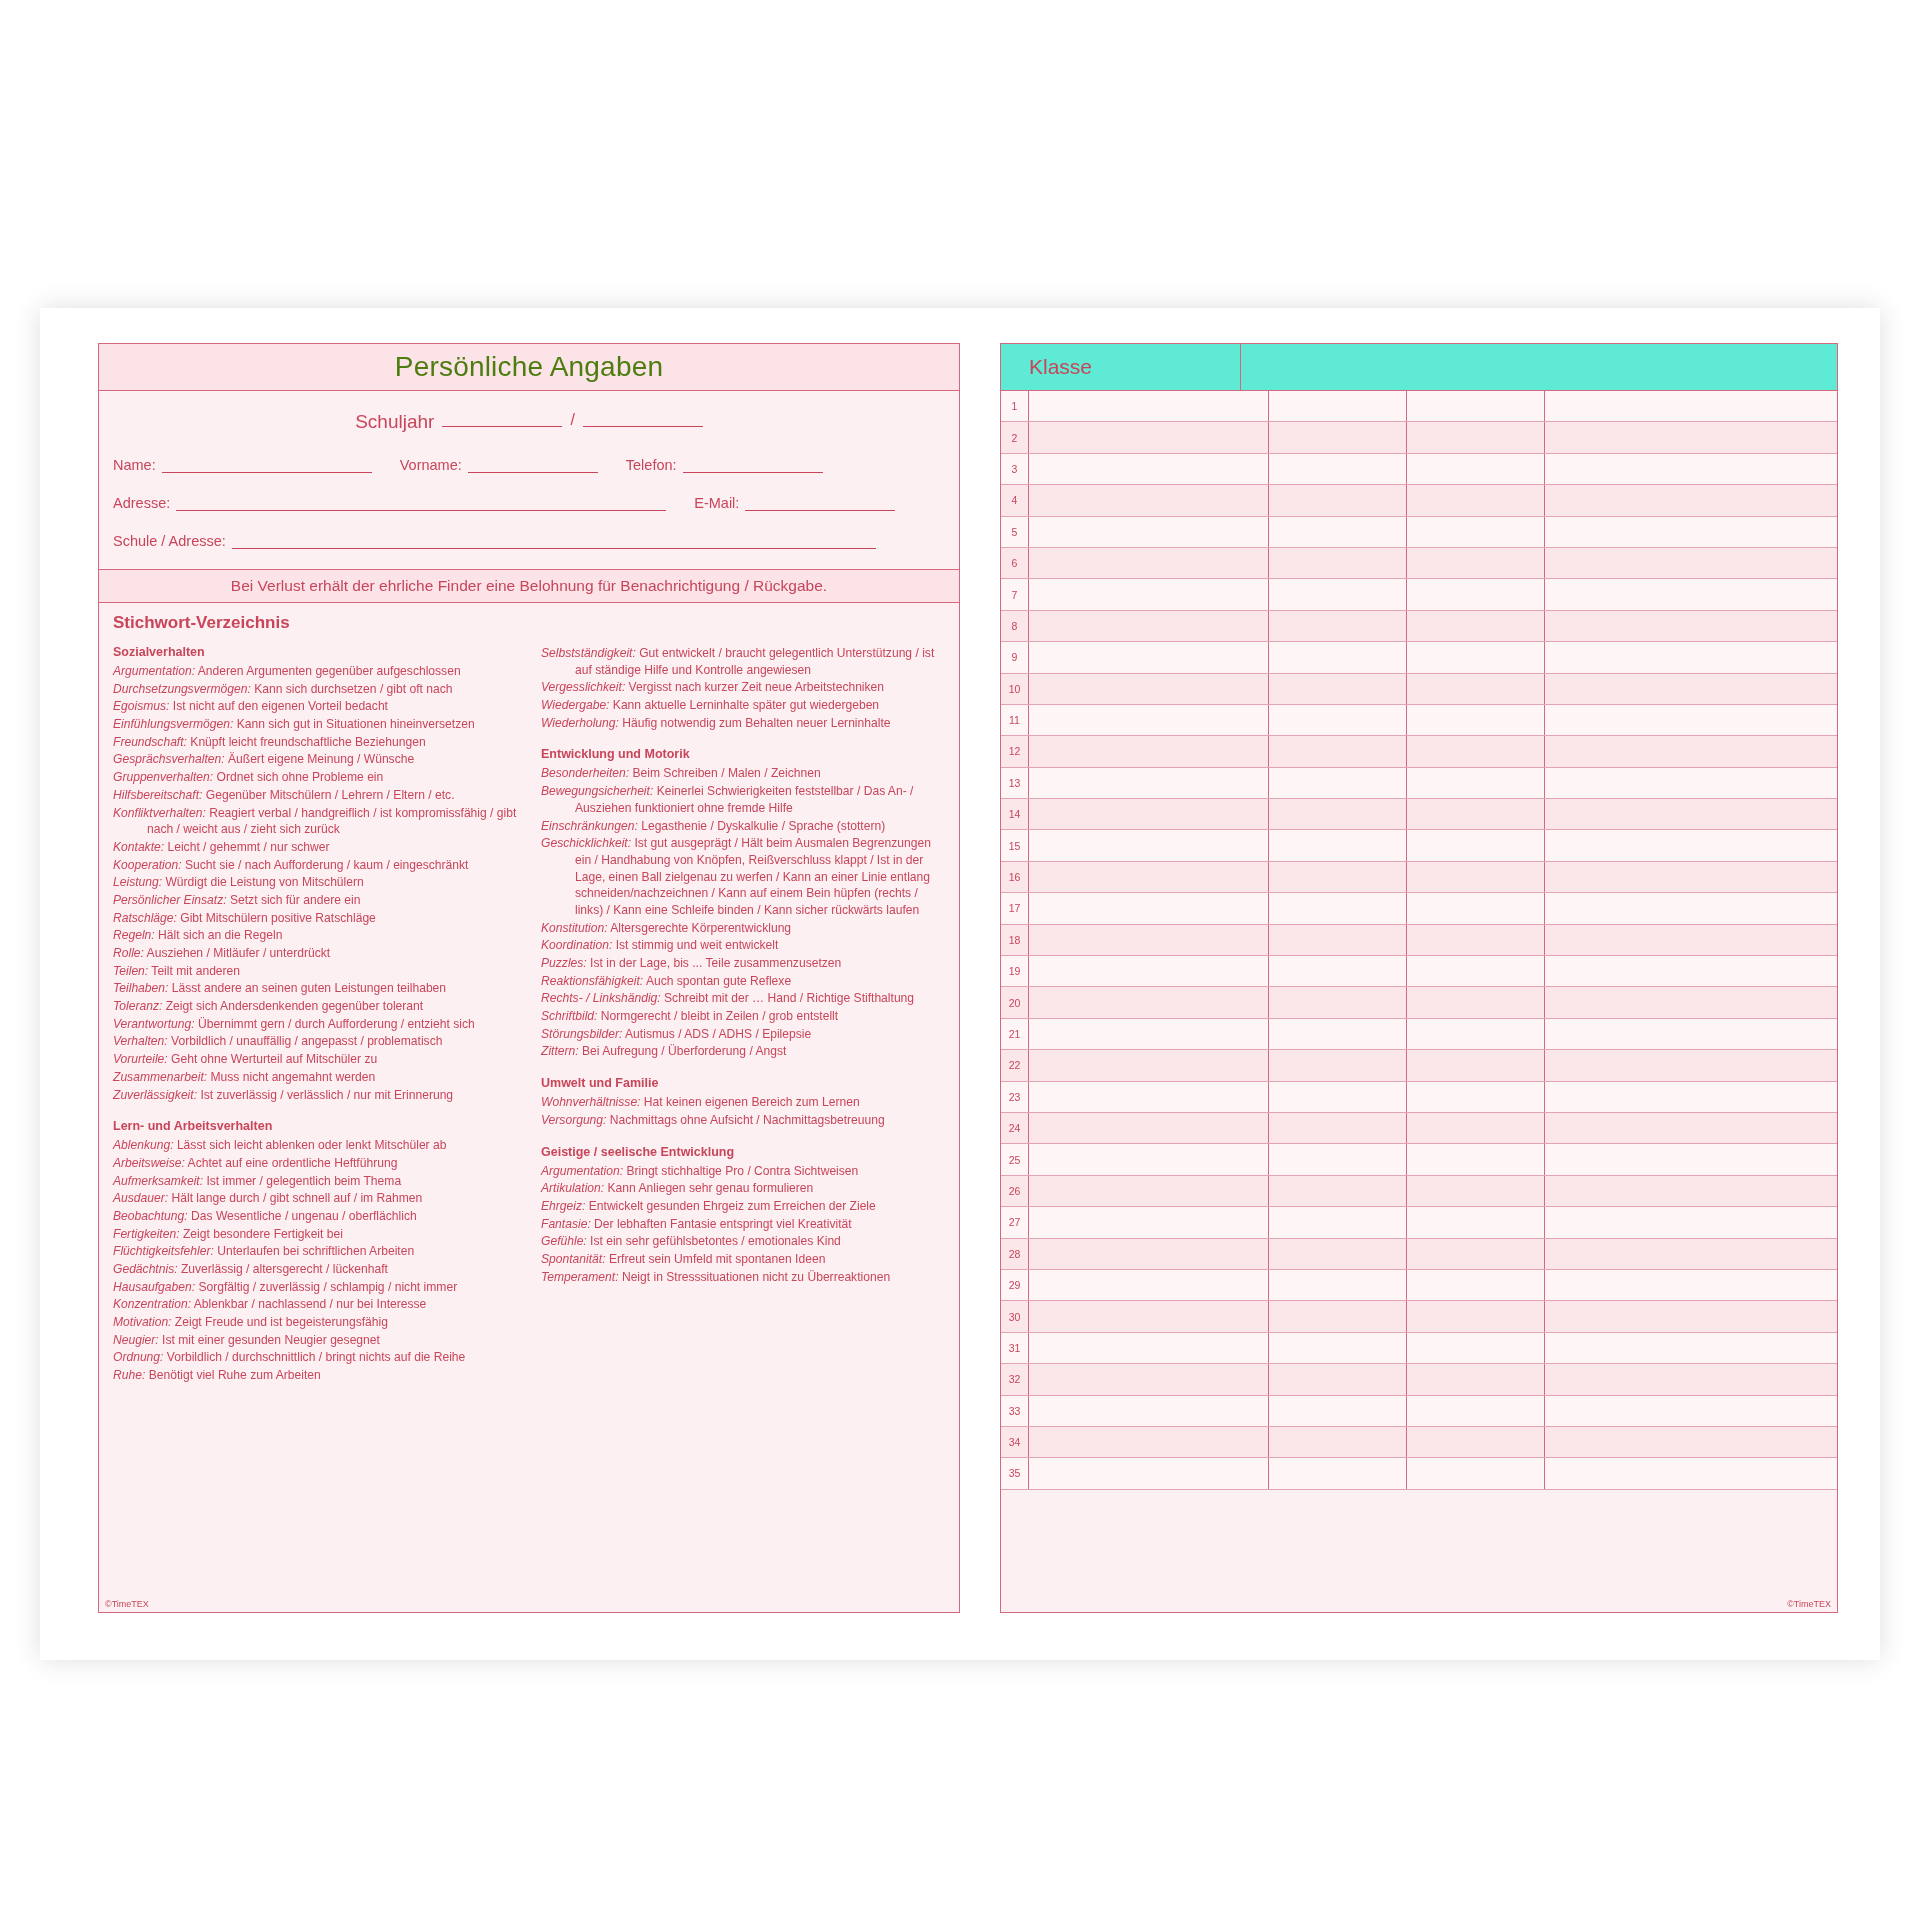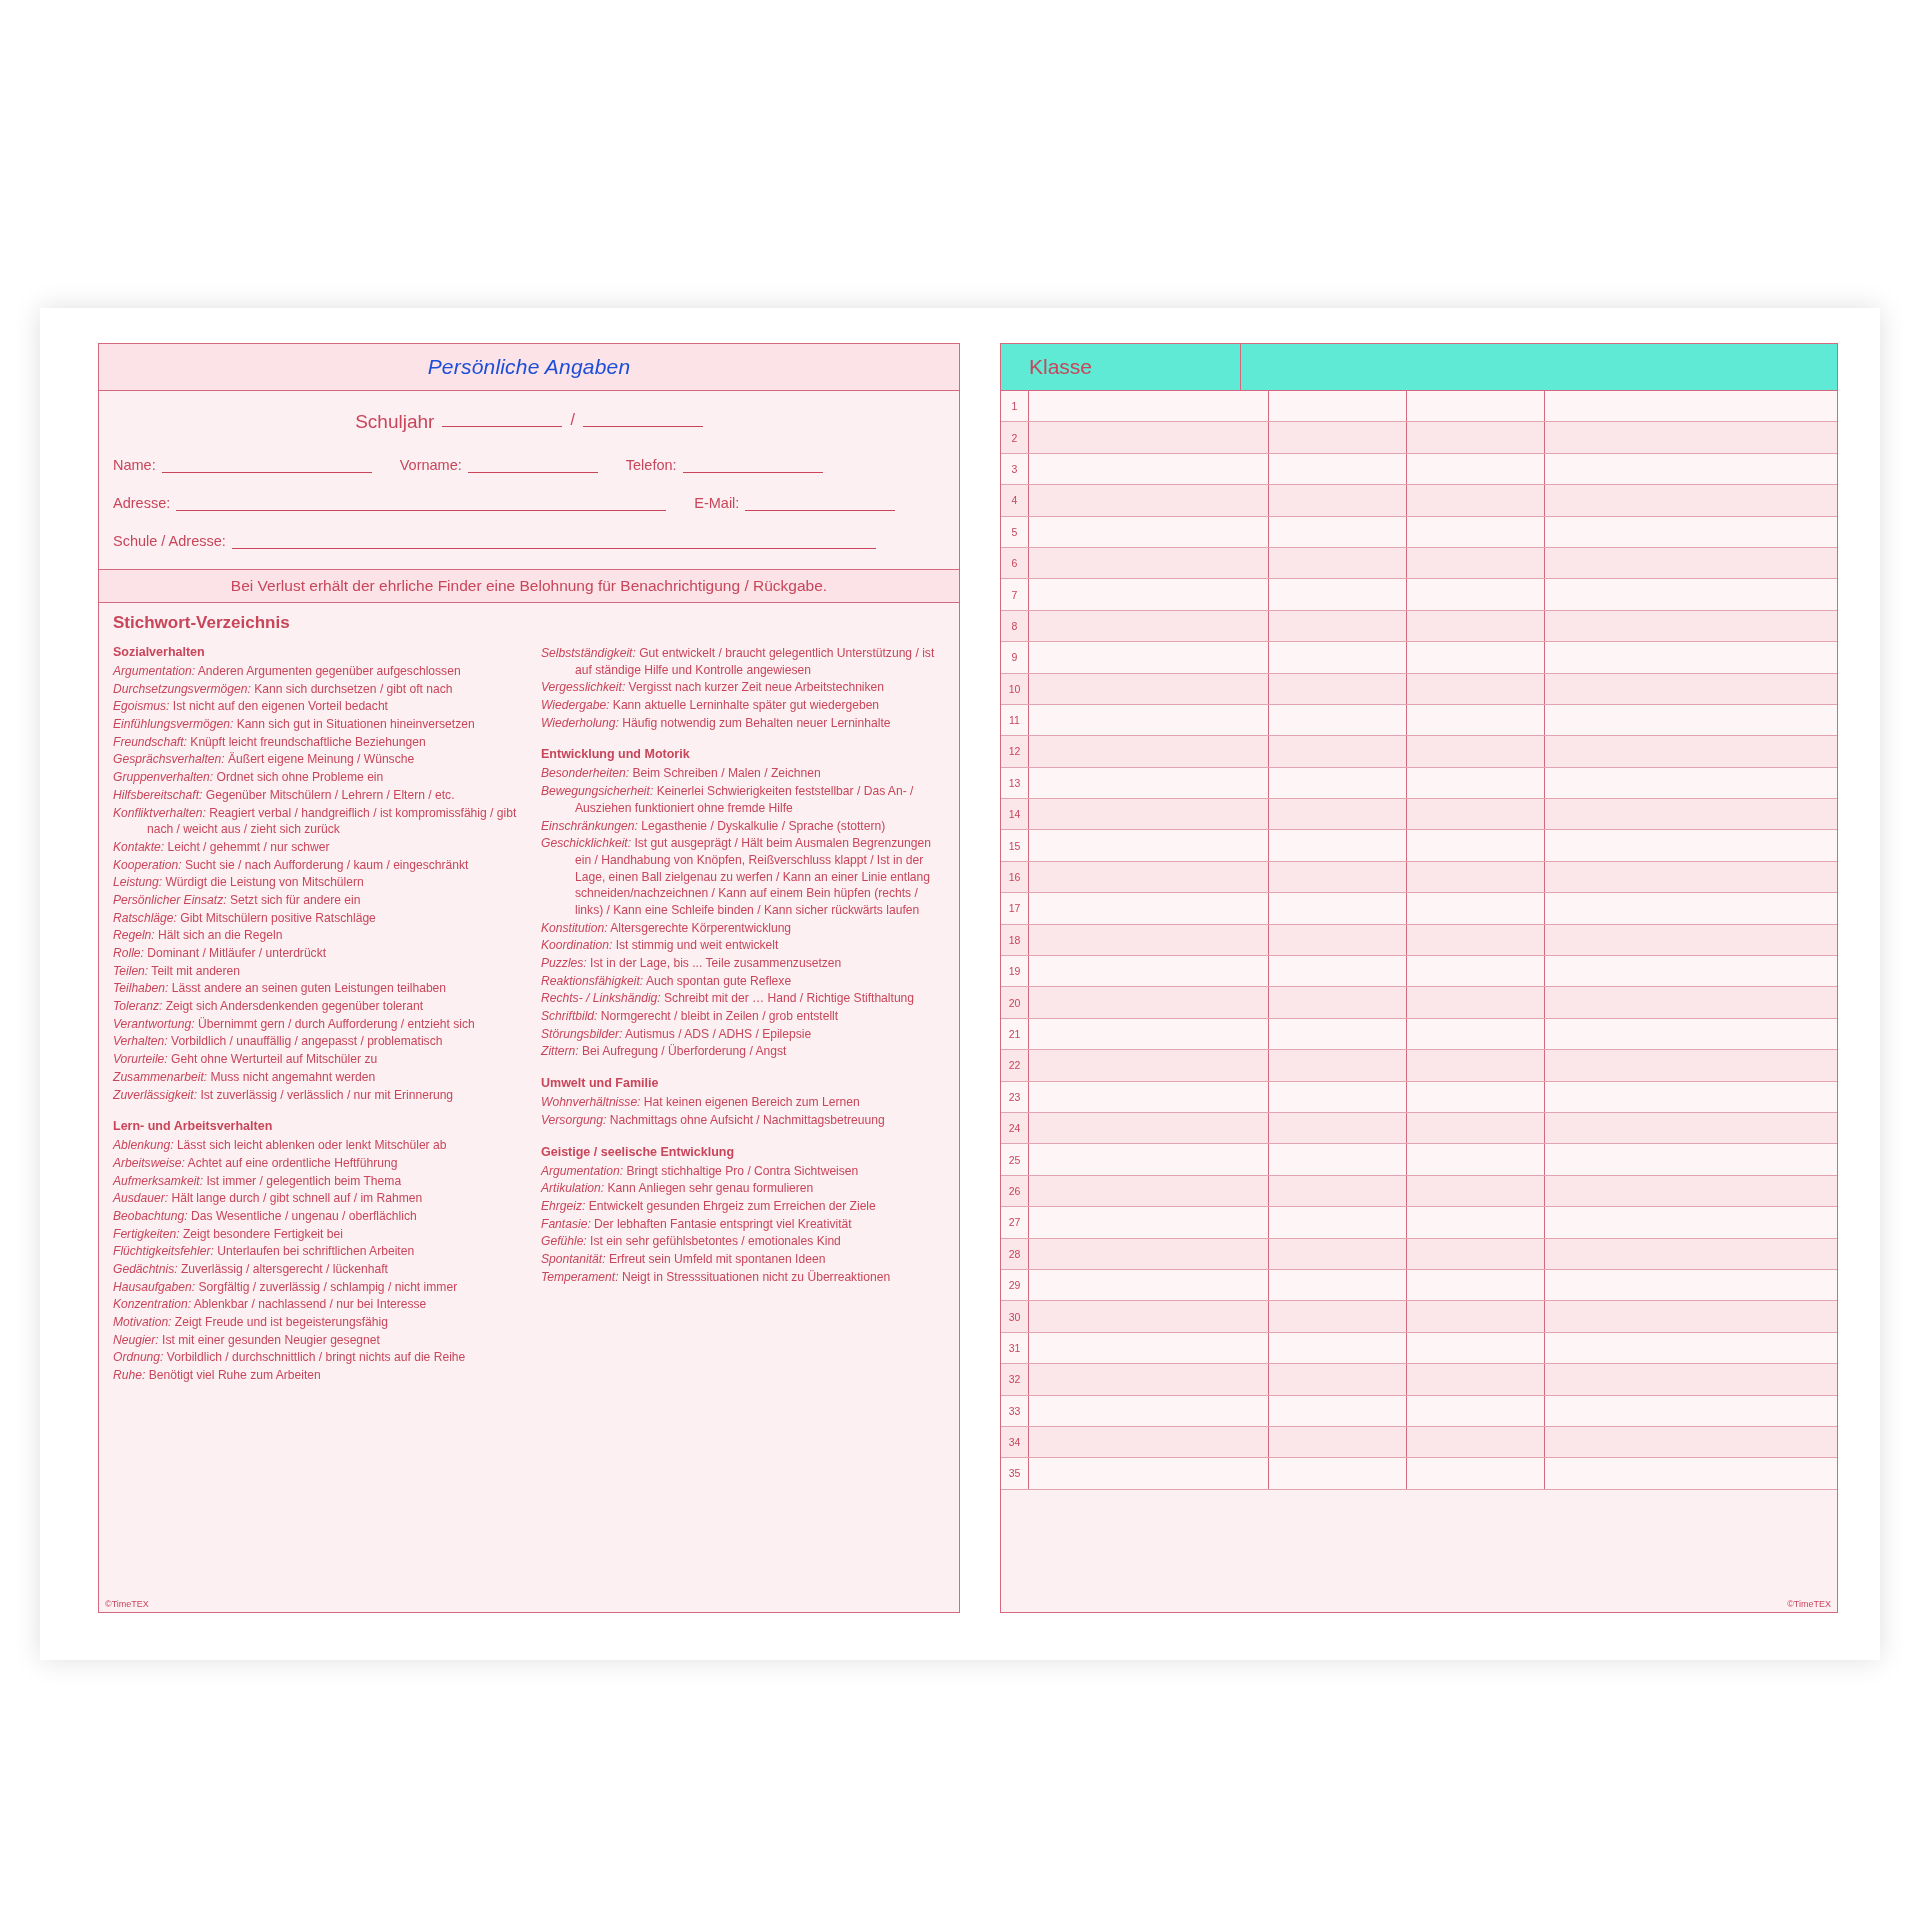--- a/index.html
+++ b/index.html
@@ -24,23 +24,22 @@
     width:862px;height:1270px;
     border:1.5px solid #d4687c;
     background:#fdf0f2;
     box-sizing:border-box;
   }
   .hdr-title{
     height:46px;
     background:#fbe3e7;
     border-bottom:1.5px solid #d4687c;
     display:flex;align-items:center;justify-content:center;
-    font-size:21px;color:#1d4ed8;
+    font-size:28px;color:#4d7c0f;
     letter-spacing:.2px;
-    font-style:italic;
   }
   .personal{
     background:#fdf0f2;
     padding:10px 14px 6px 14px;
   }
   .schuljahr-row{
     display:flex;align-items:flex-start;justify-content:center;
     gap:8px;margin:10px 0 24px 0;
   }
   .schuljahr-label{font-size:19px;}
@@ -217,21 +216,21 @@
             <div class="entry"><span class="t">Gesprächsverhalten:</span><span> Äußert eigene Meinung / Wünsche</span></div>
             <div class="entry"><span class="t">Gruppenverhalten:</span><span> Ordnet sich ohne Probleme ein</span></div>
             <div class="entry"><span class="t">Hilfsbereitschaft:</span><span> Gegenüber Mitschülern / Lehrern / Eltern / etc.</span></div>
             <div class="entry"><span class="t">Konfliktverhalten:</span><span> Reagiert verbal / handgreiflich / ist kompromissfähig / gibt nach / weicht aus / zieht sich zurück</span></div>
             <div class="entry"><span class="t">Kontakte:</span><span> Leicht / gehemmt / nur schwer</span></div>
             <div class="entry"><span class="t">Kooperation:</span><span> Sucht sie / nach Aufforderung / kaum / eingeschränkt</span></div>
             <div class="entry"><span class="t">Leistung:</span><span> Würdigt die Leistung von Mitschülern</span></div>
             <div class="entry"><span class="t">Persönlicher Einsatz:</span><span> Setzt sich für andere ein</span></div>
             <div class="entry"><span class="t">Ratschläge:</span><span> Gibt Mitschülern positive Ratschläge</span></div>
             <div class="entry"><span class="t">Regeln:</span><span> Hält sich an die Regeln</span></div>
-            <div class="entry"><span class="t">Rolle:</span><span> Dominant / Mitläufer / unterdrückt</span></div>
+            <div class="entry"><span class="t">Rolle:</span><span> Ausziehen / Mitläufer / unterdrückt</span></div>
             <div class="entry"><span class="t">Teilen:</span><span> Teilt mit anderen</span></div>
             <div class="entry"><span class="t">Teilhaben:</span><span> Lässt andere an seinen guten Leistungen teilhaben</span></div>
             <div class="entry"><span class="t">Toleranz:</span><span> Zeigt sich Andersdenkenden gegenüber tolerant</span></div>
             <div class="entry"><span class="t">Verantwortung:</span><span> Übernimmt gern / durch Aufforderung / entzieht sich</span></div>
             <div class="entry"><span class="t">Verhalten:</span><span> Vorbildlich / unauffällig / angepasst / problematisch</span></div>
             <div class="entry"><span class="t">Vorurteile:</span><span> Geht ohne Werturteil auf Mitschüler zu</span></div>
             <div class="entry"><span class="t">Zusammenarbeit:</span><span> Muss nicht angemahnt werden</span></div>
             <div class="entry"><span class="t">Zuverlässigkeit:</span><span> Ist zuverlässig / verlässlich / nur mit Erinnerung</span></div>
             <div class="grp-title spaced">Lern- und Arbeitsverhalten</div>
             <div class="entry"><span class="t">Ablenkung:</span><span> Lässt sich leicht ablenken oder lenkt Mitschüler ab</span></div>

